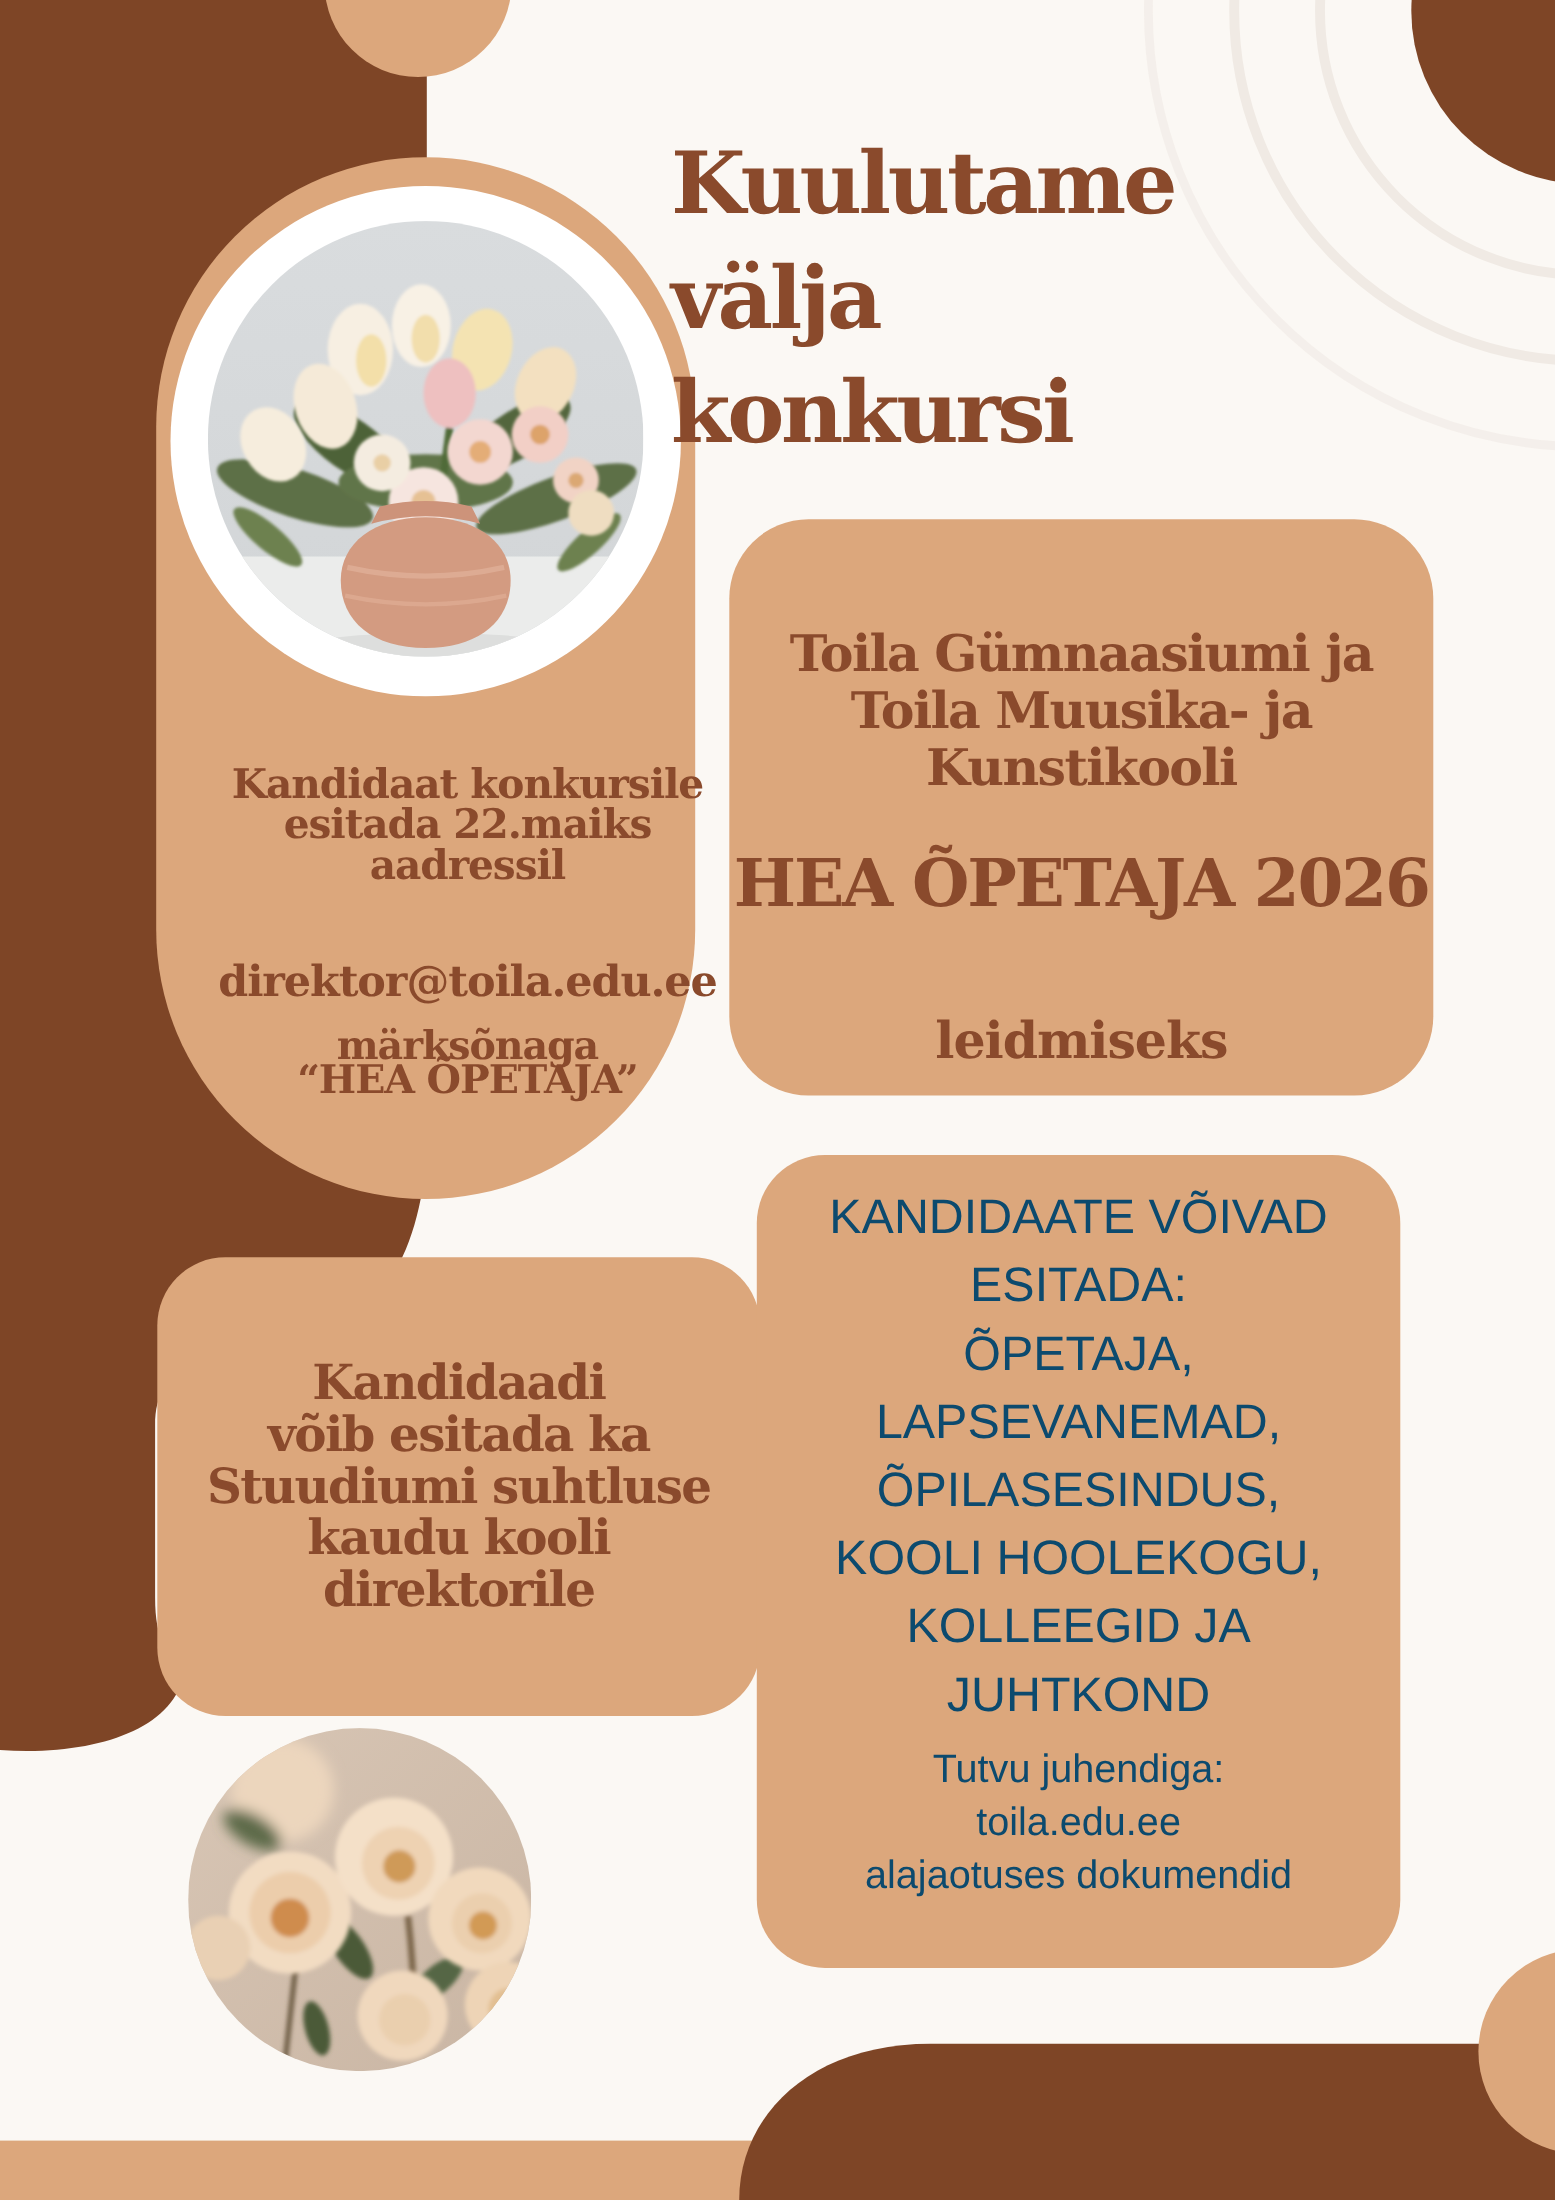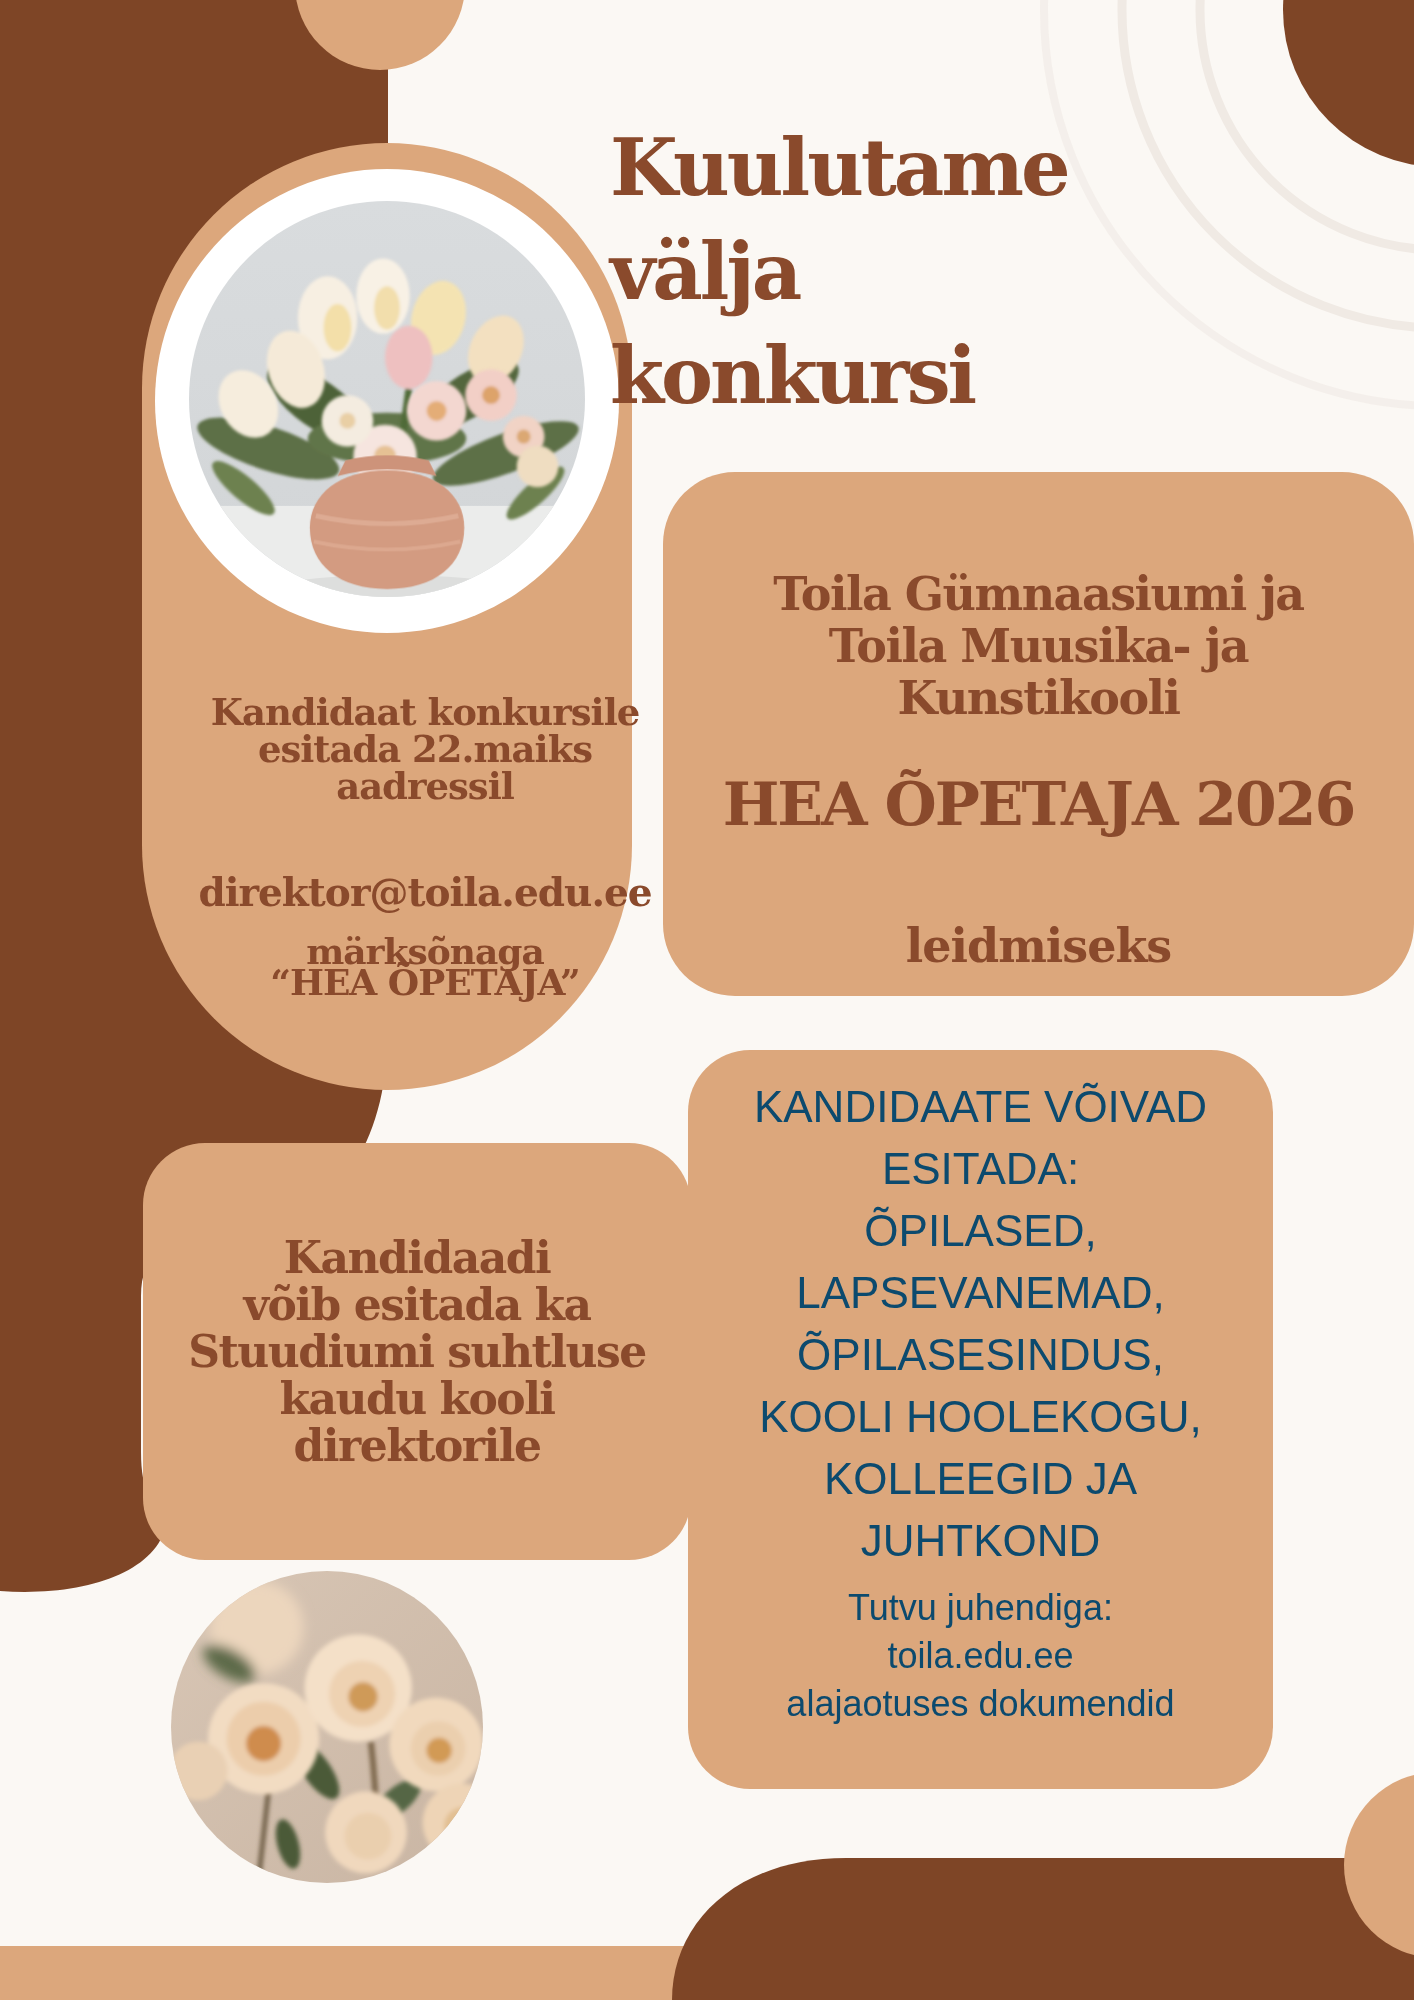--- a/index.html
+++ b/index.html
@@ -35,21 +35,21 @@
   
   .ltext{
     position:absolute;left:142px;width:566px;
     color:var(--textBrown);text-align:center;font-weight:bold;
   }
   .contact-info{top:694px;font-size:37px;line-height:37px;letter-spacing:-1px;}
   .email-line{top:872px;font-size:39px;line-height:40px;letter-spacing:-1px;}
   .keyword{top:936px;font-size:36px;line-height:31px;letter-spacing:-1px;}
   
   .announce-card{
-    position:absolute;left:663px;top:472px;width:751px;height:524px;
+    position:absolute;left:663px;top:472px;width:640px;height:524px;
     background:var(--tan);border-radius:72px;
     display:flex;flex-direction:column;align-items:center;
     box-sizing:border-box;padding-top:96px;
     color:var(--textBrown);text-align:center;font-weight:bold;
   }
   .school-line{font-size:46px;line-height:52px;letter-spacing:-1.5px;}
   .award-title{font-size:60px;line-height:68px;letter-spacing:-2px;margin-top:46px;}
   .award-suffix{font-size:46px;line-height:52px;margin-top:82px;letter-spacing:-1px;}
   
   .alt-card{
@@ -206,21 +206,21 @@
     <div>võib esitada ka</div>
     <div>Stuudiumi suhtluse</div>
     <div>kaudu kooli</div>
     <div>direktorile</div>
   </div>
 
   <div class="candidates-card">
     <div>
       <div class="caps-line">KANDIDAATE VÕIVAD</div>
       <div class="caps-line">ESITADA:</div>
-      <div class="caps-line">ÕPILASED,</div>
+      <div class="caps-line">ÕPETAJA,</div>
       <div class="caps-line">LAPSEVANEMAD,</div>
       <div class="caps-line">ÕPILASESINDUS,</div>
       <div class="caps-line">KOOLI HOOLEKOGU,</div>
       <div class="caps-line">KOLLEEGID JA</div>
       <div class="caps-line">JUHTKOND</div>
     </div>
     <div class="note-block">
       <div class="note-line">Tutvu juhendiga:</div>
       <div class="note-line">toila.edu.ee</div>
       <div class="note-line">alajaotuses dokumendid</div>

